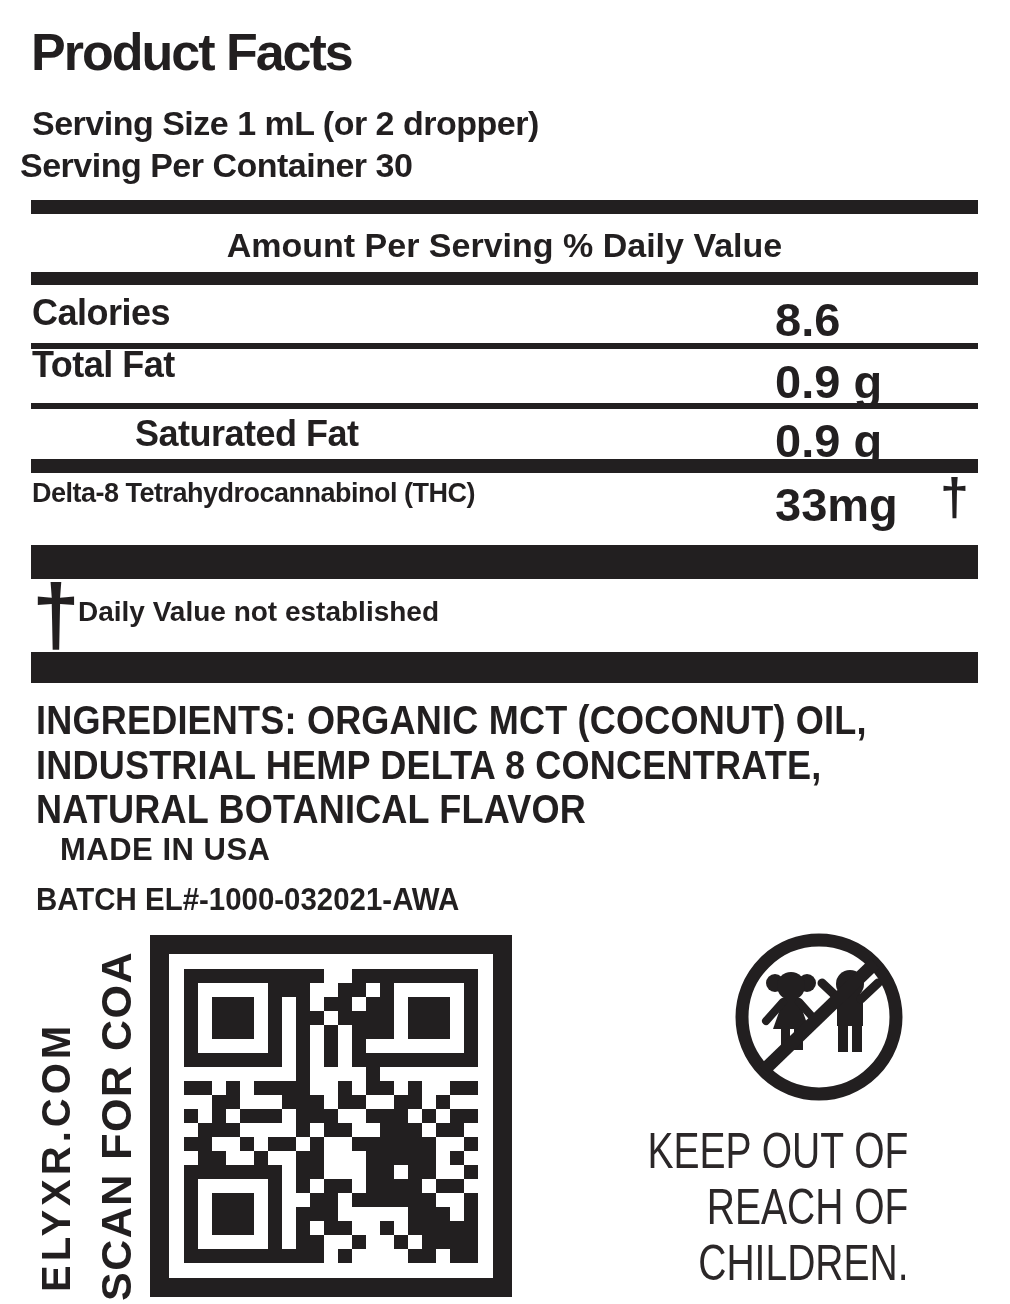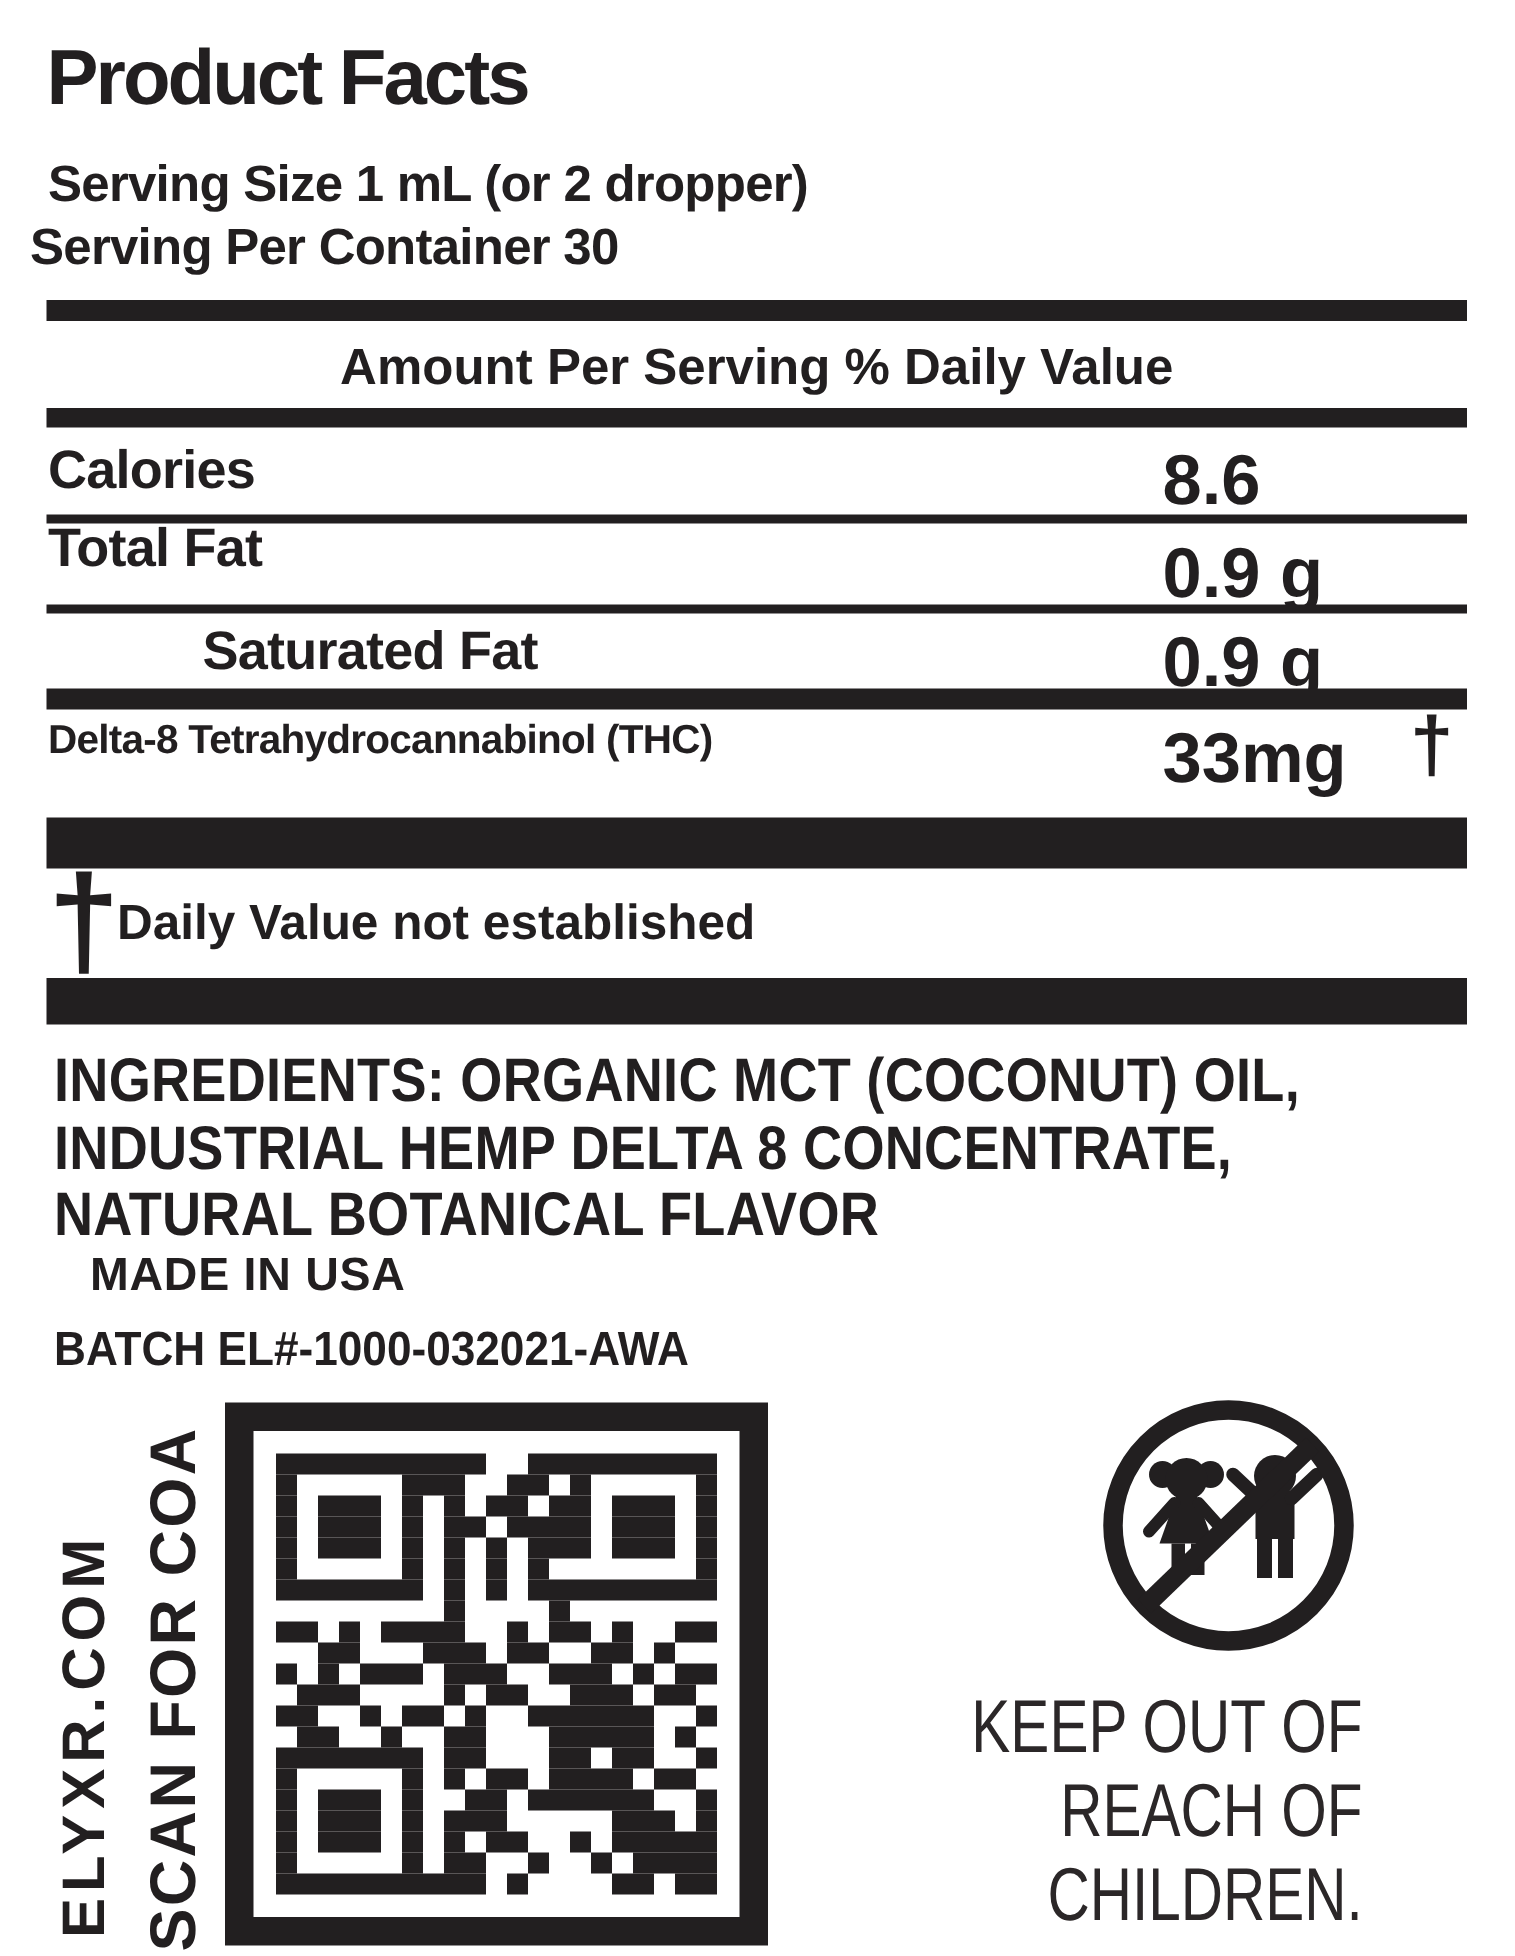--- a/index.html
+++ b/index.html
@@ -11,21 +11,21 @@
   body{position:relative;font-family:"Liberation Sans","DejaVu Sans",sans-serif;color:var(--ink);overflow:hidden;}
   .abs{position:absolute;white-space:nowrap;}
   .bar{position:absolute;left:31px;width:947px;background:var(--ink);}
   .title{font-size:52px;font-weight:bold;letter-spacing:-2px;line-height:1;}
   .serving{font-size:34px;font-weight:bold;letter-spacing:-0.5px;}
   .thead{font-size:34px;font-weight:bold;text-align:center;width:947px;left:31px;}
   .rowlabel{font-size:36px;font-weight:bold;letter-spacing:-0.5px;}
   .rowvalue{font-size:47px;font-weight:bold;}
   .dagger-cell{font-size:52px;font-weight:bold;line-height:0.9;}
   .footnote-dagger{font-size:86px;font-weight:600;line-height:0.9;}
-  .footnote-text{font-size:33px;font-weight:bold;}
+  .footnote-text{font-size:28px;font-weight:bold;}
   .ing{font-size:41px;font-weight:bold;transform:scaleX(0.88);transform-origin:left center;letter-spacing:0.2px;}
   .made{font-size:31px;font-weight:bold;letter-spacing:0.5px;margin-left:24px;}
   .batch{font-size:32px;font-weight:bold;transform:scaleX(0.92);transform-origin:left center;}
   .vtext{transform:rotate(-90deg);transform-origin:0 0;}
   .v-site{font-size:40px;font-weight:bold;letter-spacing:4px;}
   .v-scan{font-size:43px;font-weight:bold;letter-spacing:1.5px;}
   .qr-frame{position:absolute;left:150px;top:935px;border:19px solid var(--ink);background:#fff;padding:15px;}
   .qr-grid{display:grid;grid-template-columns:repeat(21,14px);grid-auto-rows:14px;}
   .qm{width:14px;height:14px;}
   .qm.d{background:var(--ink);}

